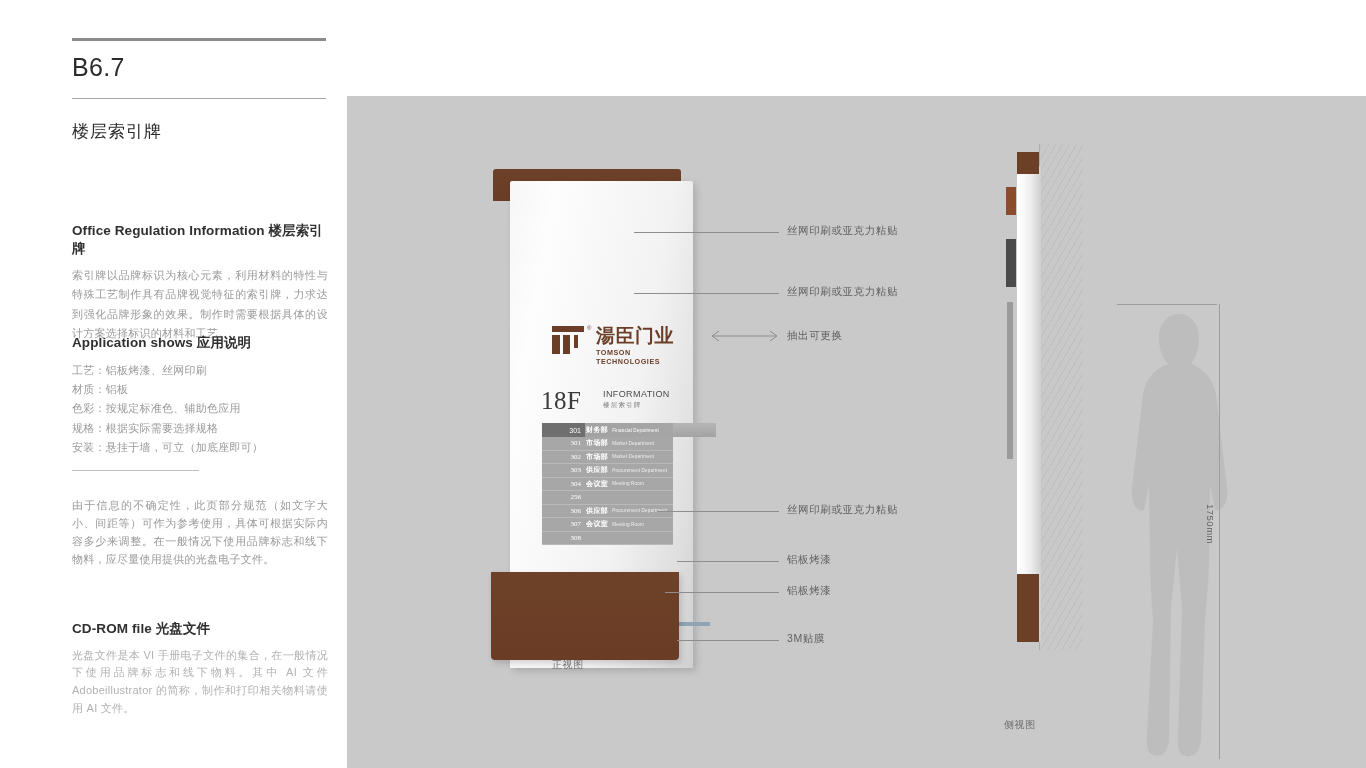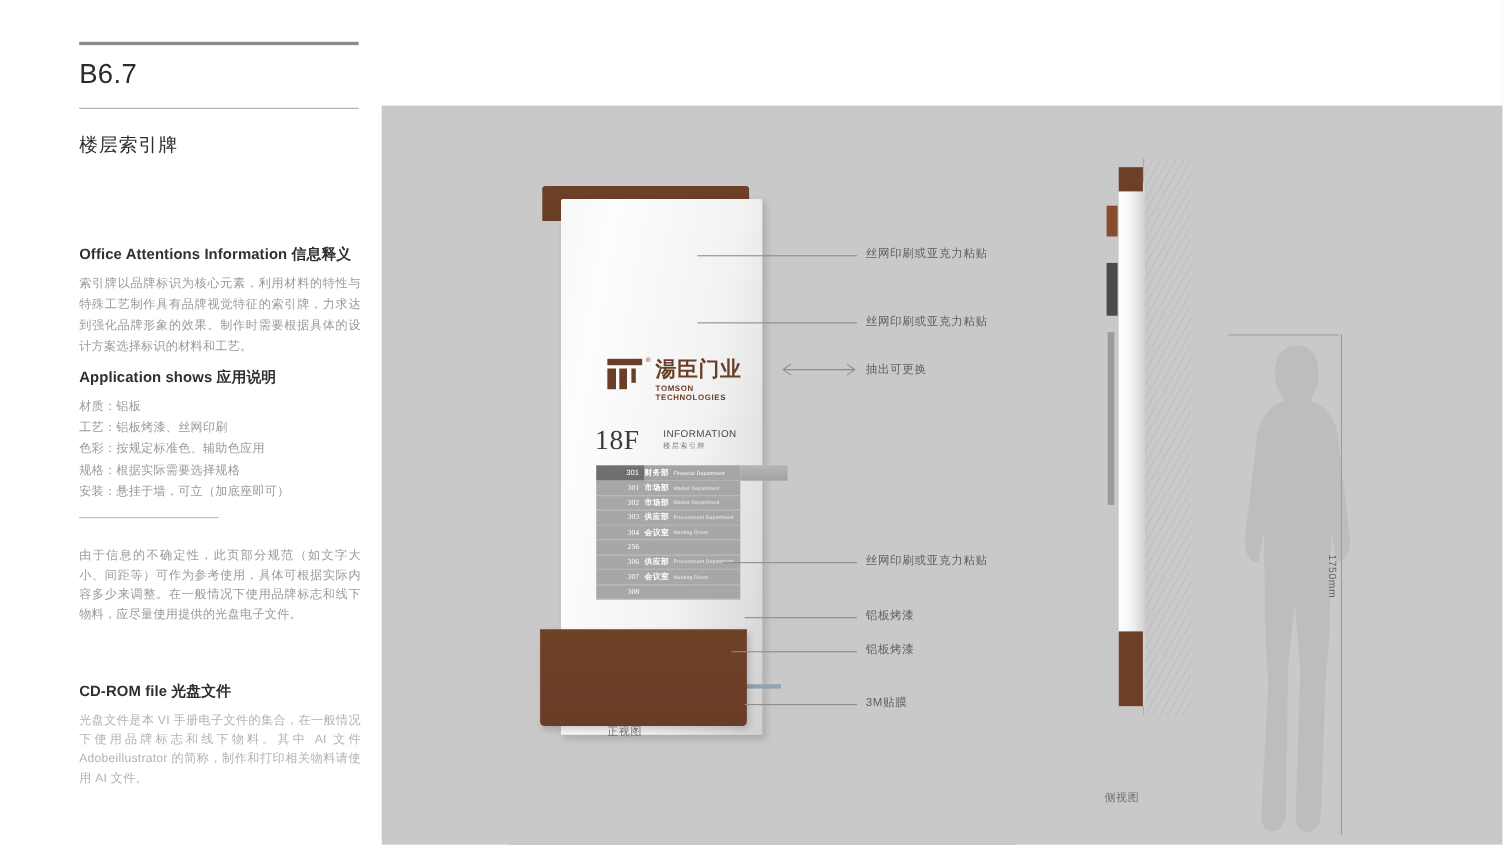--- a/index.html
+++ b/index.html
@@ -160,28 +160,28 @@
 
 <div id="page">
 
   <div id="left-col">
     <div class="rule-top"></div>
     <div id="code-title">B6.7</div>
     <div class="rule-mid"></div>
     <div id="section-title">楼层索引牌</div>
 
     <div class="block" id="b-office">
-      <div class="blk-h">Office Attentions Information 信息释义</div>
+      <div class="blk-h">Office Regulation Information 楼层索引牌</div>
       <div class="blk-p">索引牌以品牌标识为核心元素，利用材料的特性与特殊工艺制作具有品牌视觉特征的索引牌，力求达到强化品牌形象的效果。制作时需要根据具体的设计方案选择标识的材料和工艺。</div>
     </div>
 
     <div class="block" id="b-app">
       <div class="blk-h">Application shows 应用说明</div>
+      <div class="spec-line">工艺：铝板烤漆、丝网印刷</div>
       <div class="spec-line">材质：铝板</div>
-      <div class="spec-line">工艺：铝板烤漆、丝网印刷</div>
       <div class="spec-line">色彩：按规定标准色、辅助色应用</div>
       <div class="spec-line">规格：根据实际需要选择规格</div>
       <div class="spec-line">安装：悬挂于墙，可立（加底座即可）</div>
     </div>
 
     <div class="short-rule"></div>
 
     <div class="block" id="b-att">
       <div class="blk-p tight">由于信息的不确定性，此页部分规范（如文字大小、间距等）可作为参考使用，具体可根据实际内容多少来调整。在一般情况下使用品牌标志和线下物料，应尽量使用提供的光盘电子文件。</div>
     </div>

